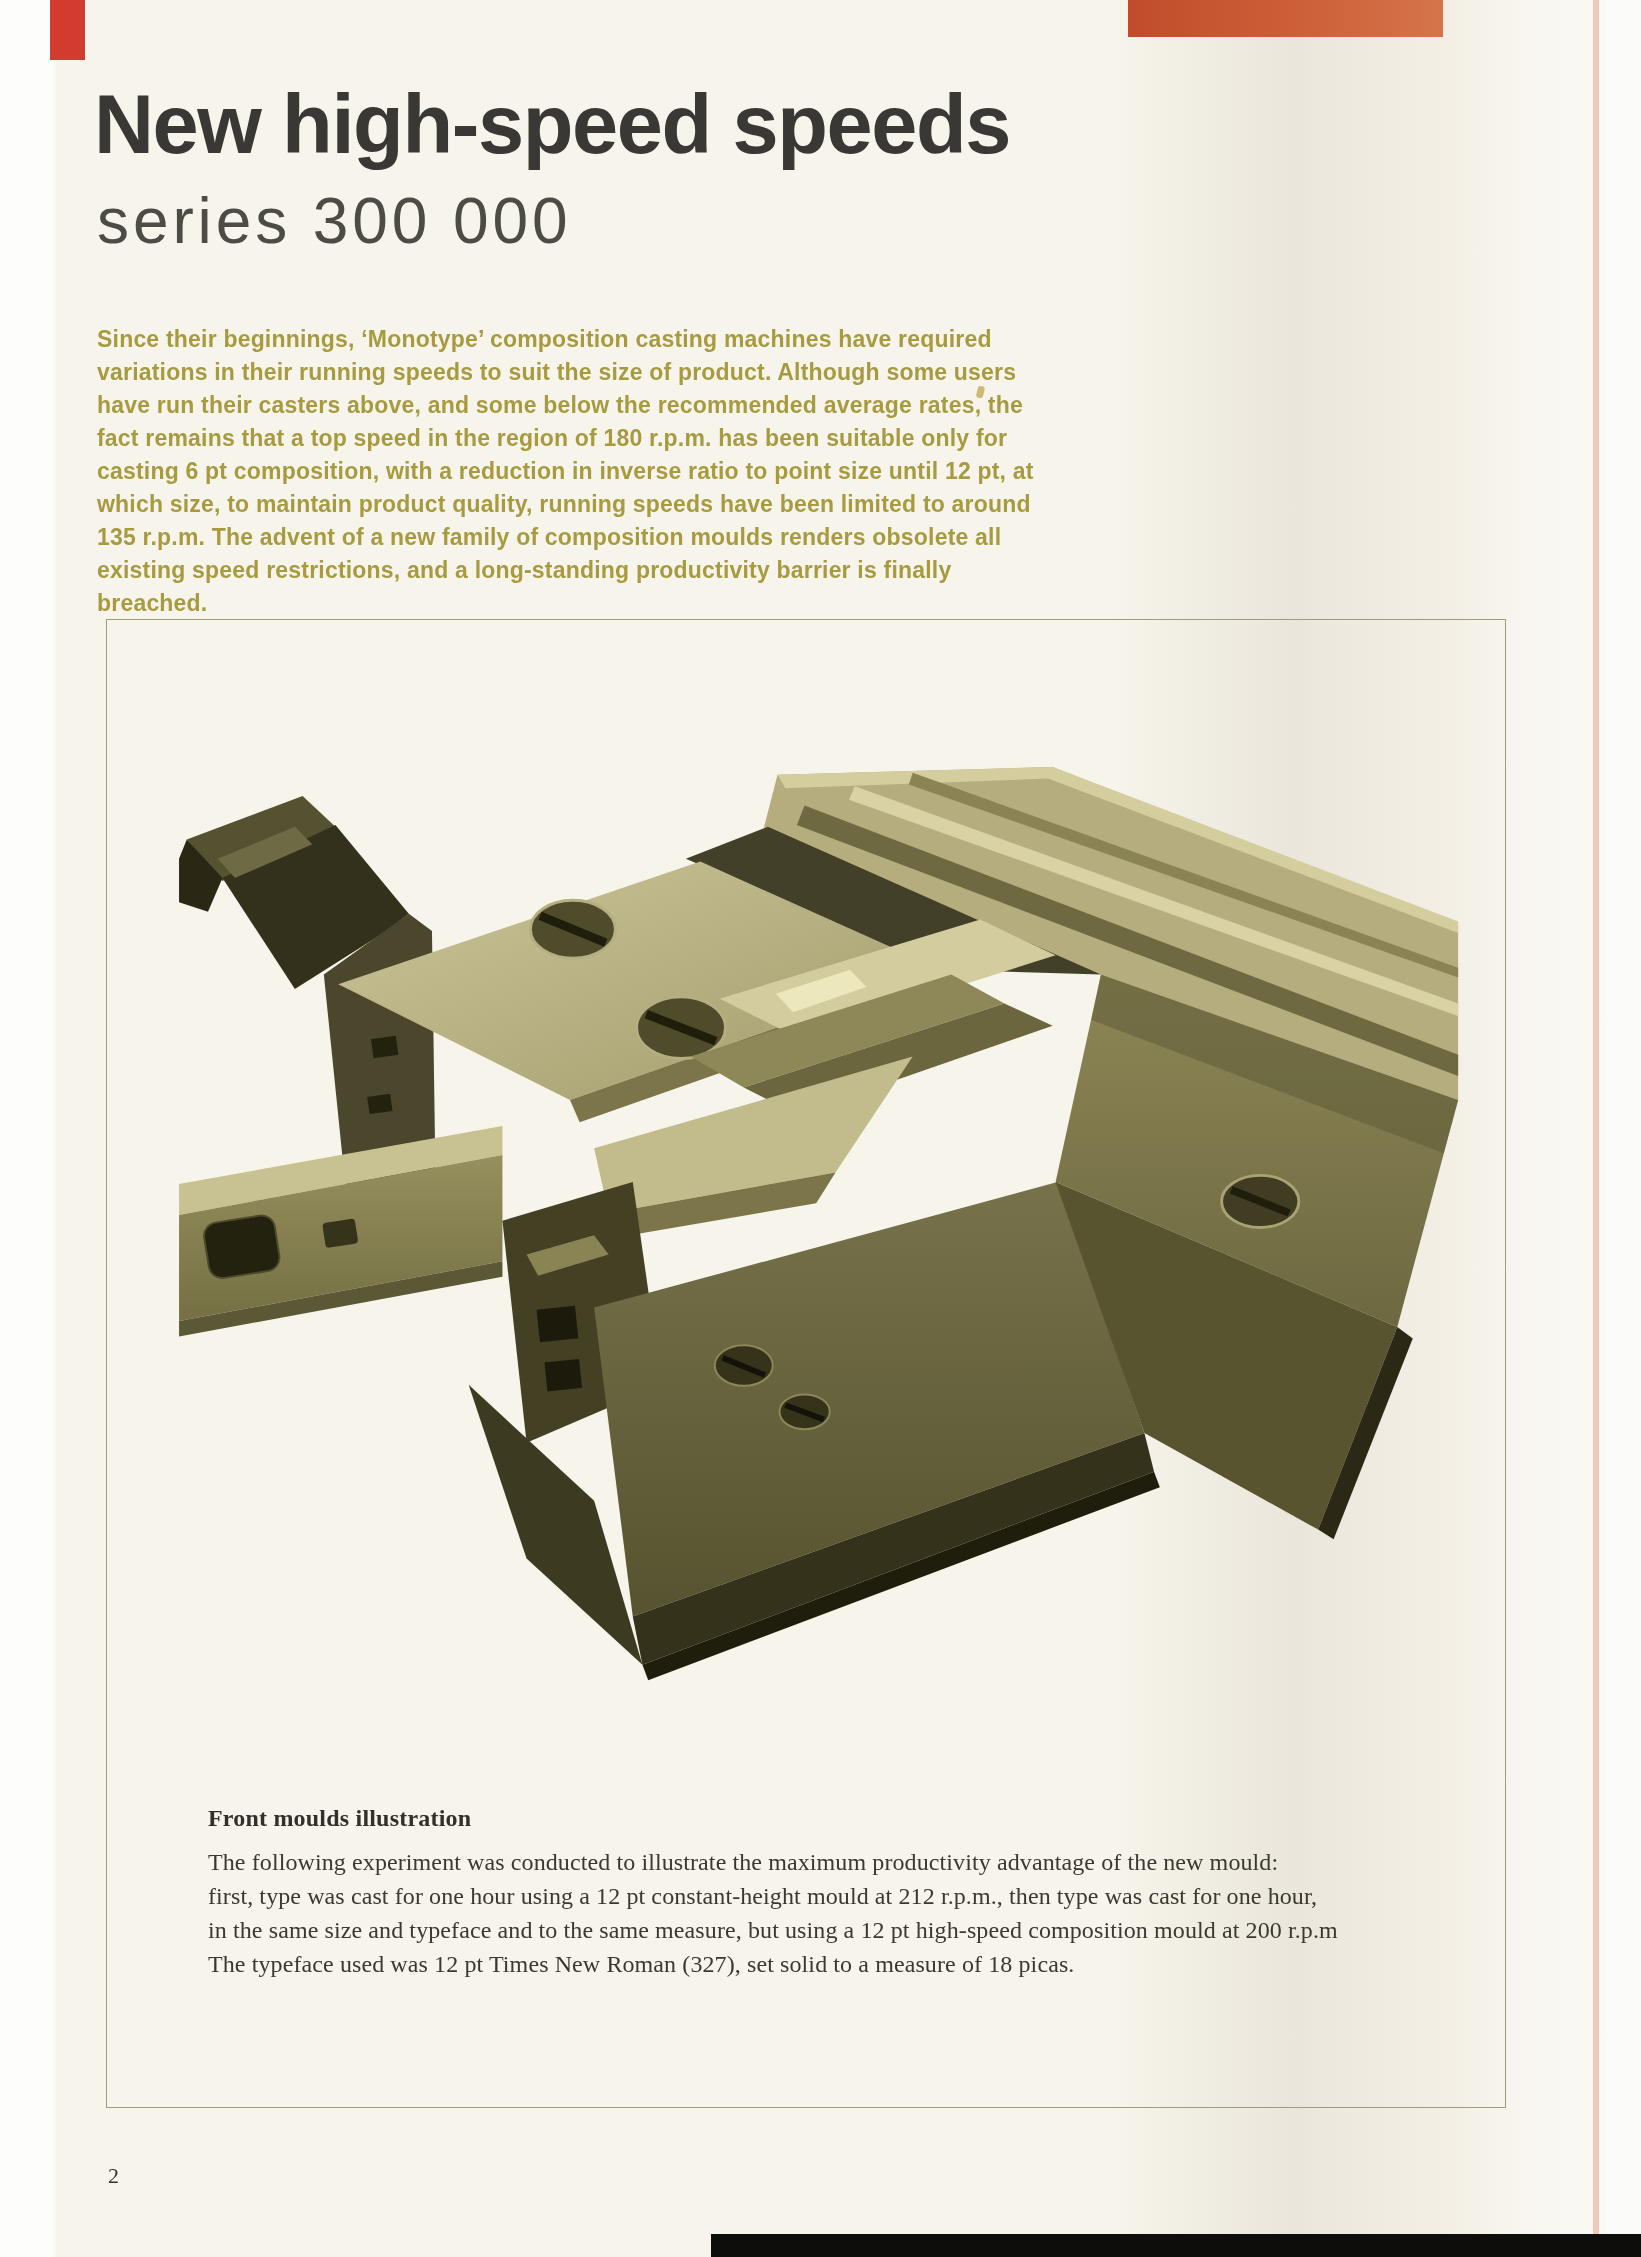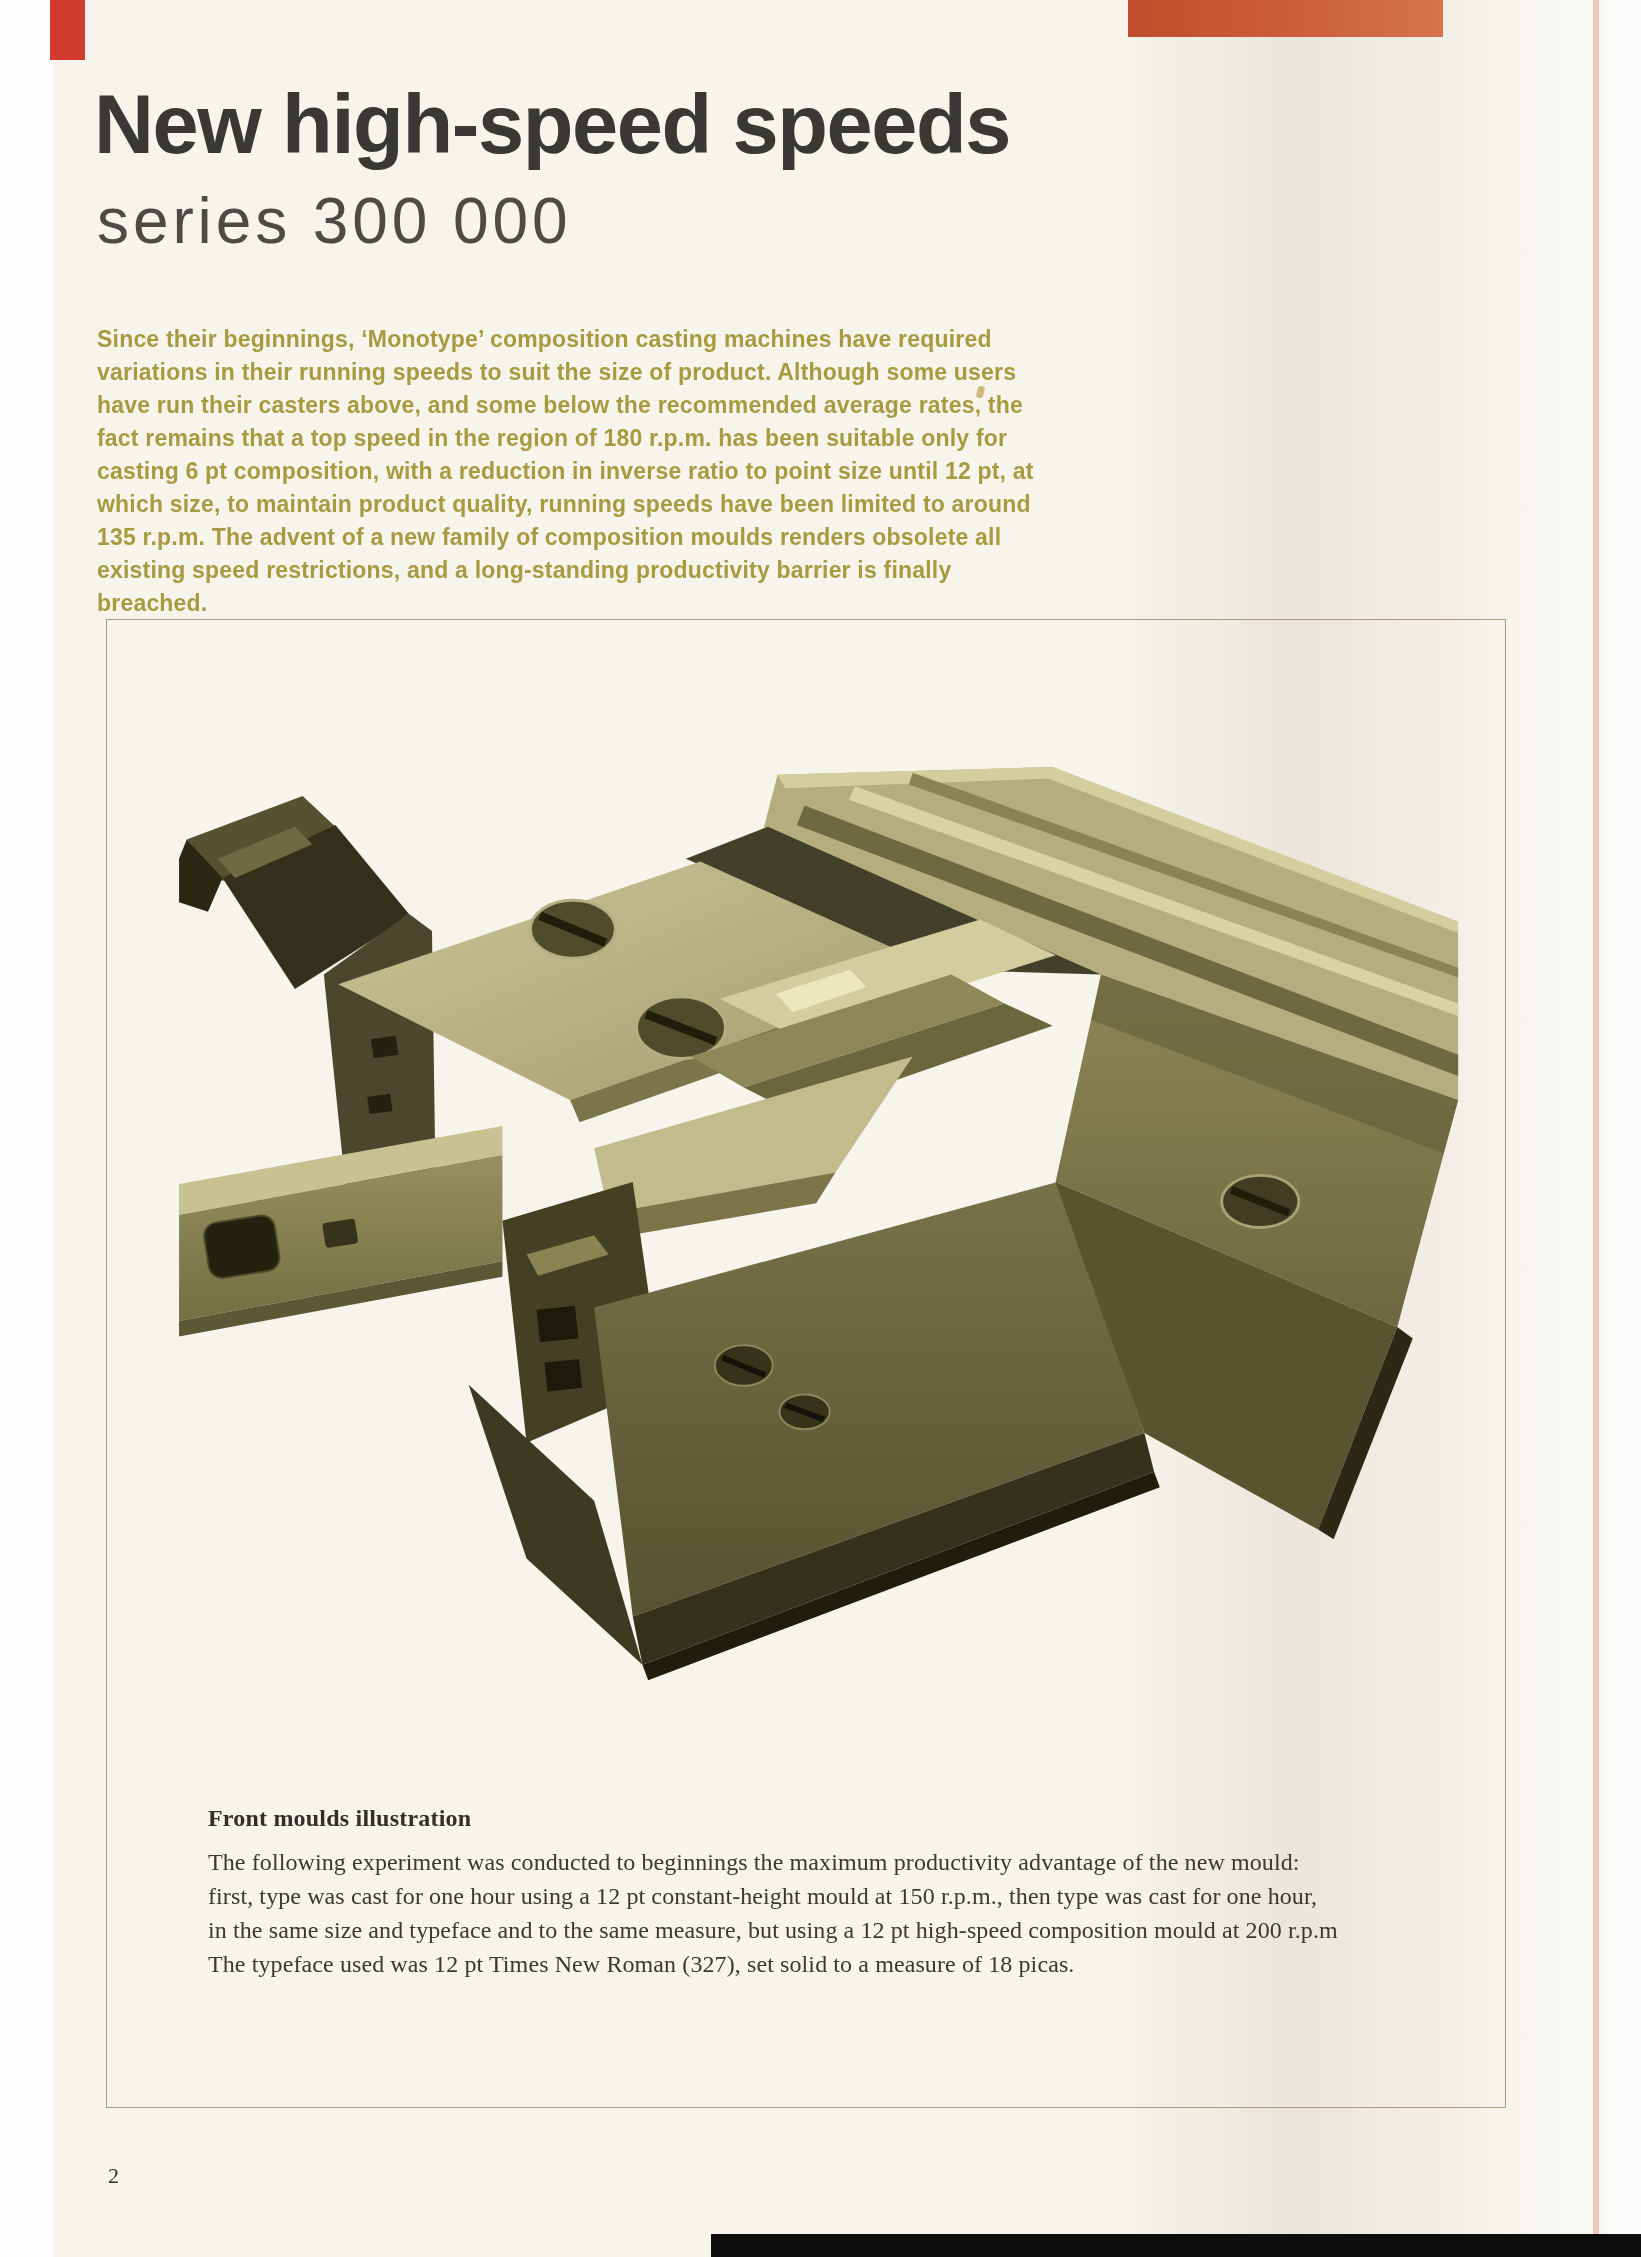--- a/index.html
+++ b/index.html
@@ -160,22 +160,22 @@
 
       <polygon points="908,430 1262,580 1180,790 1000,690" fill="#57542f"></polygon>
       <polygon points="1180,790 1262,580 1278,592 1196,800" fill="#2b2915"></polygon>
 
       <polygon points="300,640 430,760 480,930 360,820" fill="#3c3a20"></polygon>
     </svg>
 
     <div class="caption">
       <div class="caption-title">Front moulds illustration</div>
       <div class="caption-lines">
-          <div>The following experiment was conducted to beginnings the maximum productivity advantage of the new mould:</div>
-          <div>first, type was cast for one hour using a 12 pt constant-height mould at 150 r.p.m., then type was cast for one hour,</div>
+          <div>The following experiment was conducted to illustrate the maximum productivity advantage of the new mould:</div>
+          <div>first, type was cast for one hour using a 12 pt constant-height mould at 212 r.p.m., then type was cast for one hour,</div>
           <div>in the same size and typeface and to the same measure, but using a 12 pt high-speed composition mould at 200 r.p.m</div>
           <div>The typeface used was 12 pt Times New Roman (327), set solid to a measure of 18 picas.</div>
         </div>
     </div>
   </div>
 
   <div class="page-number">2</div>
 
   <div class="bar-black"></div>
 </div>

